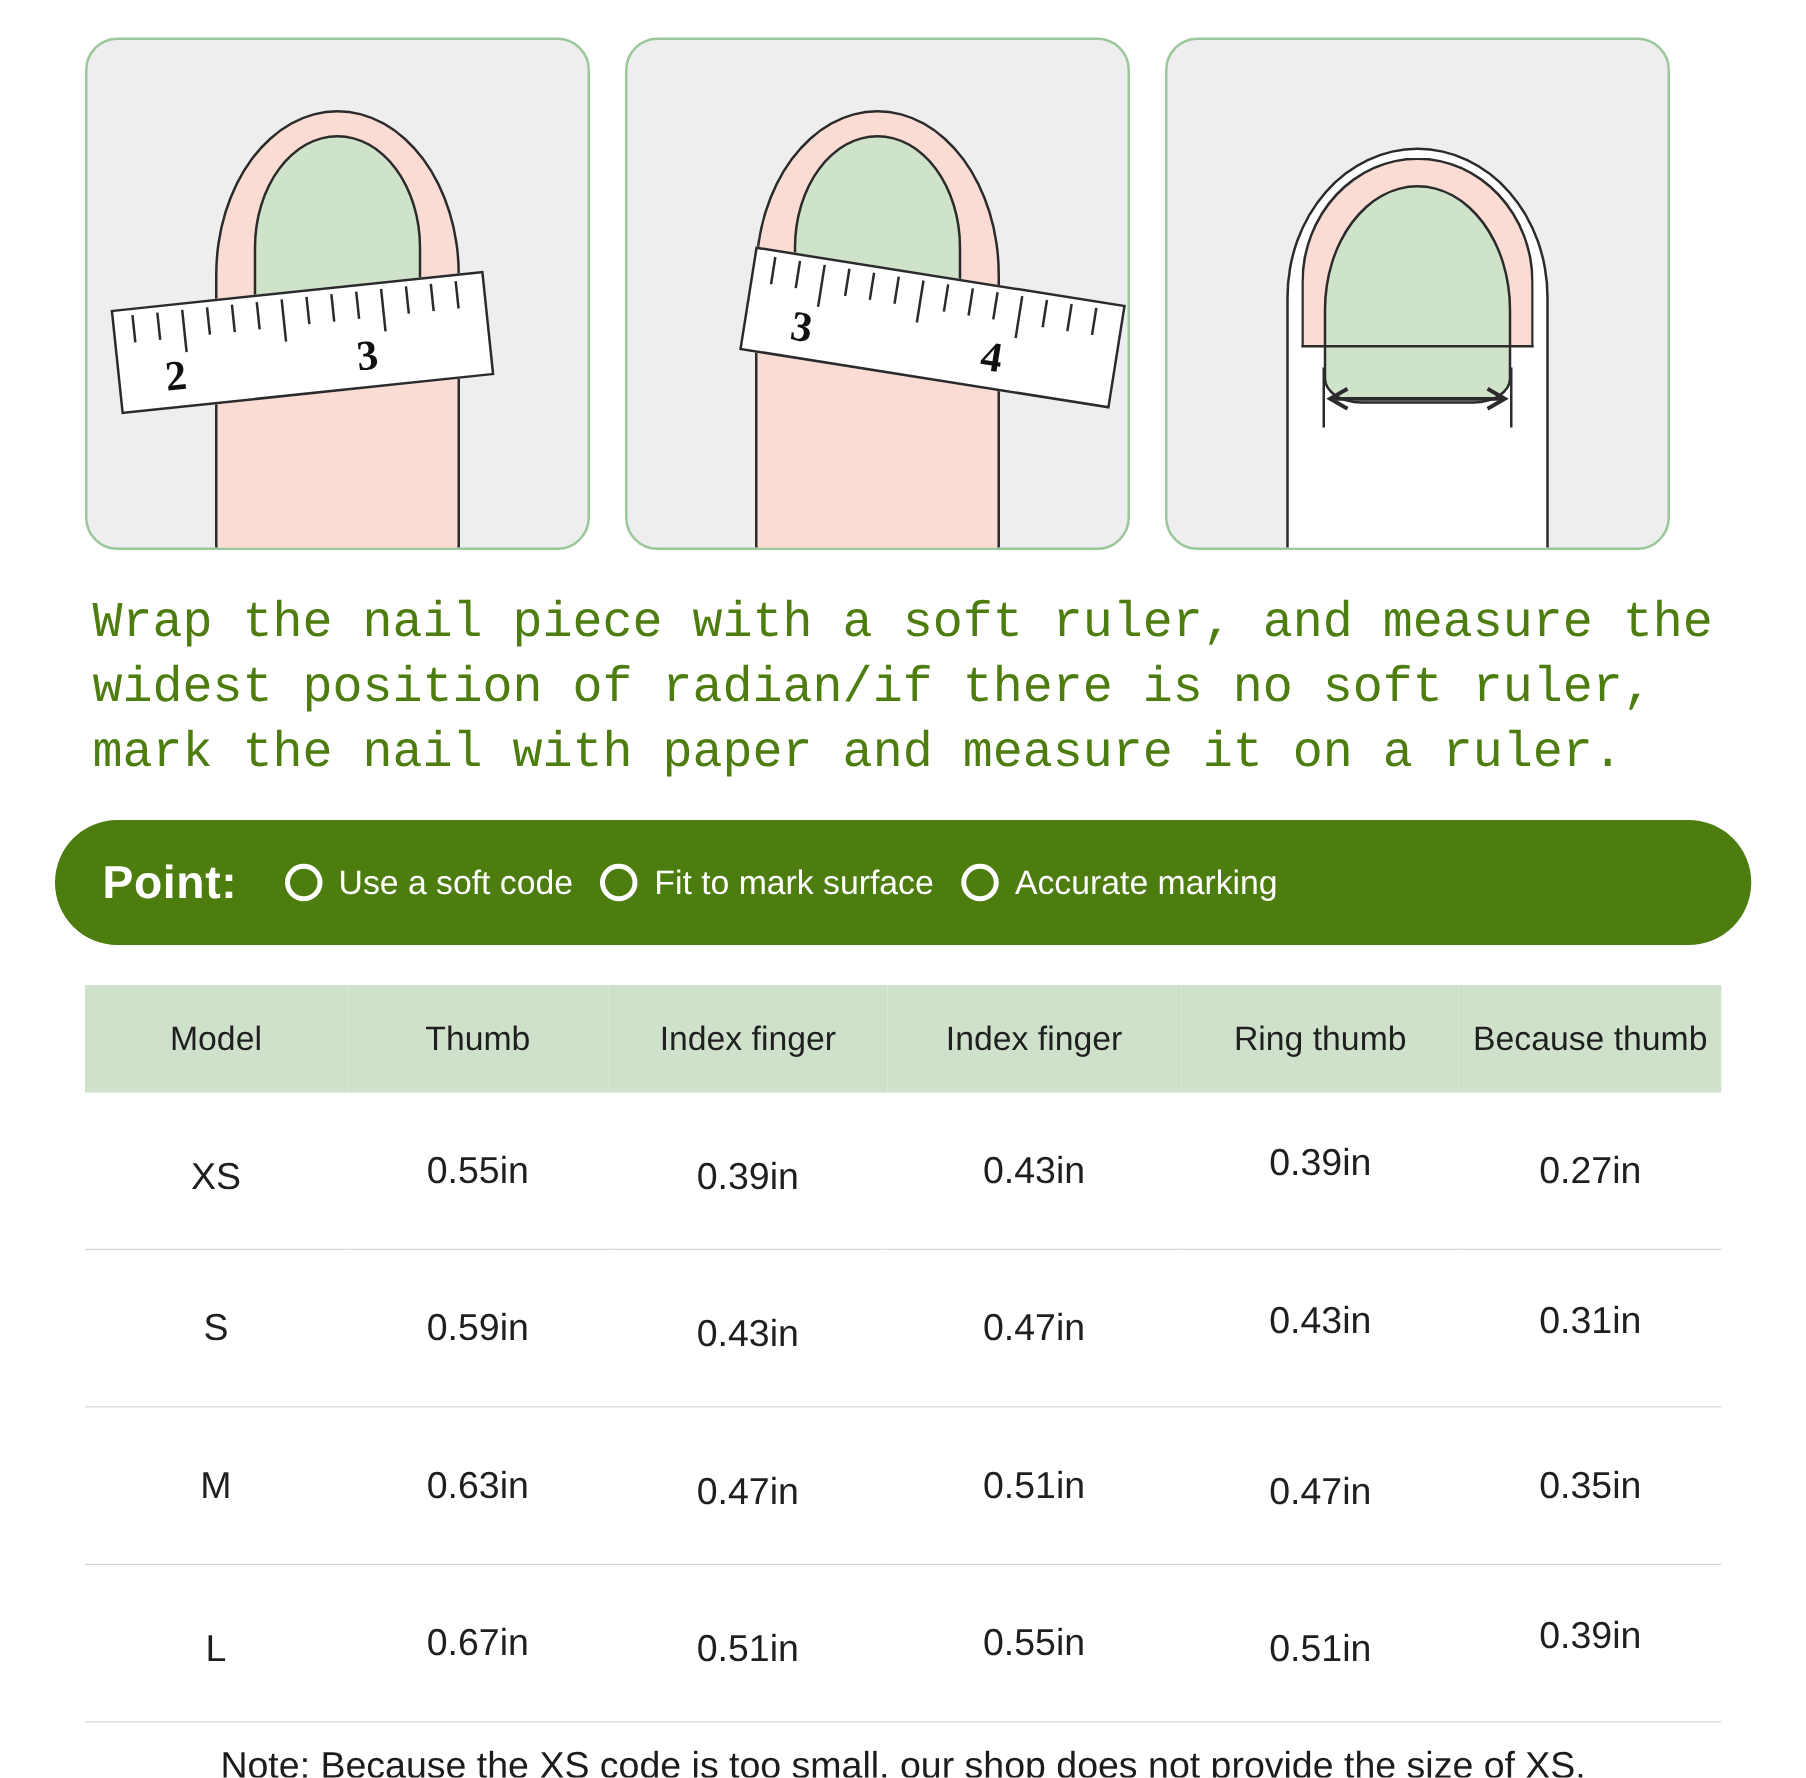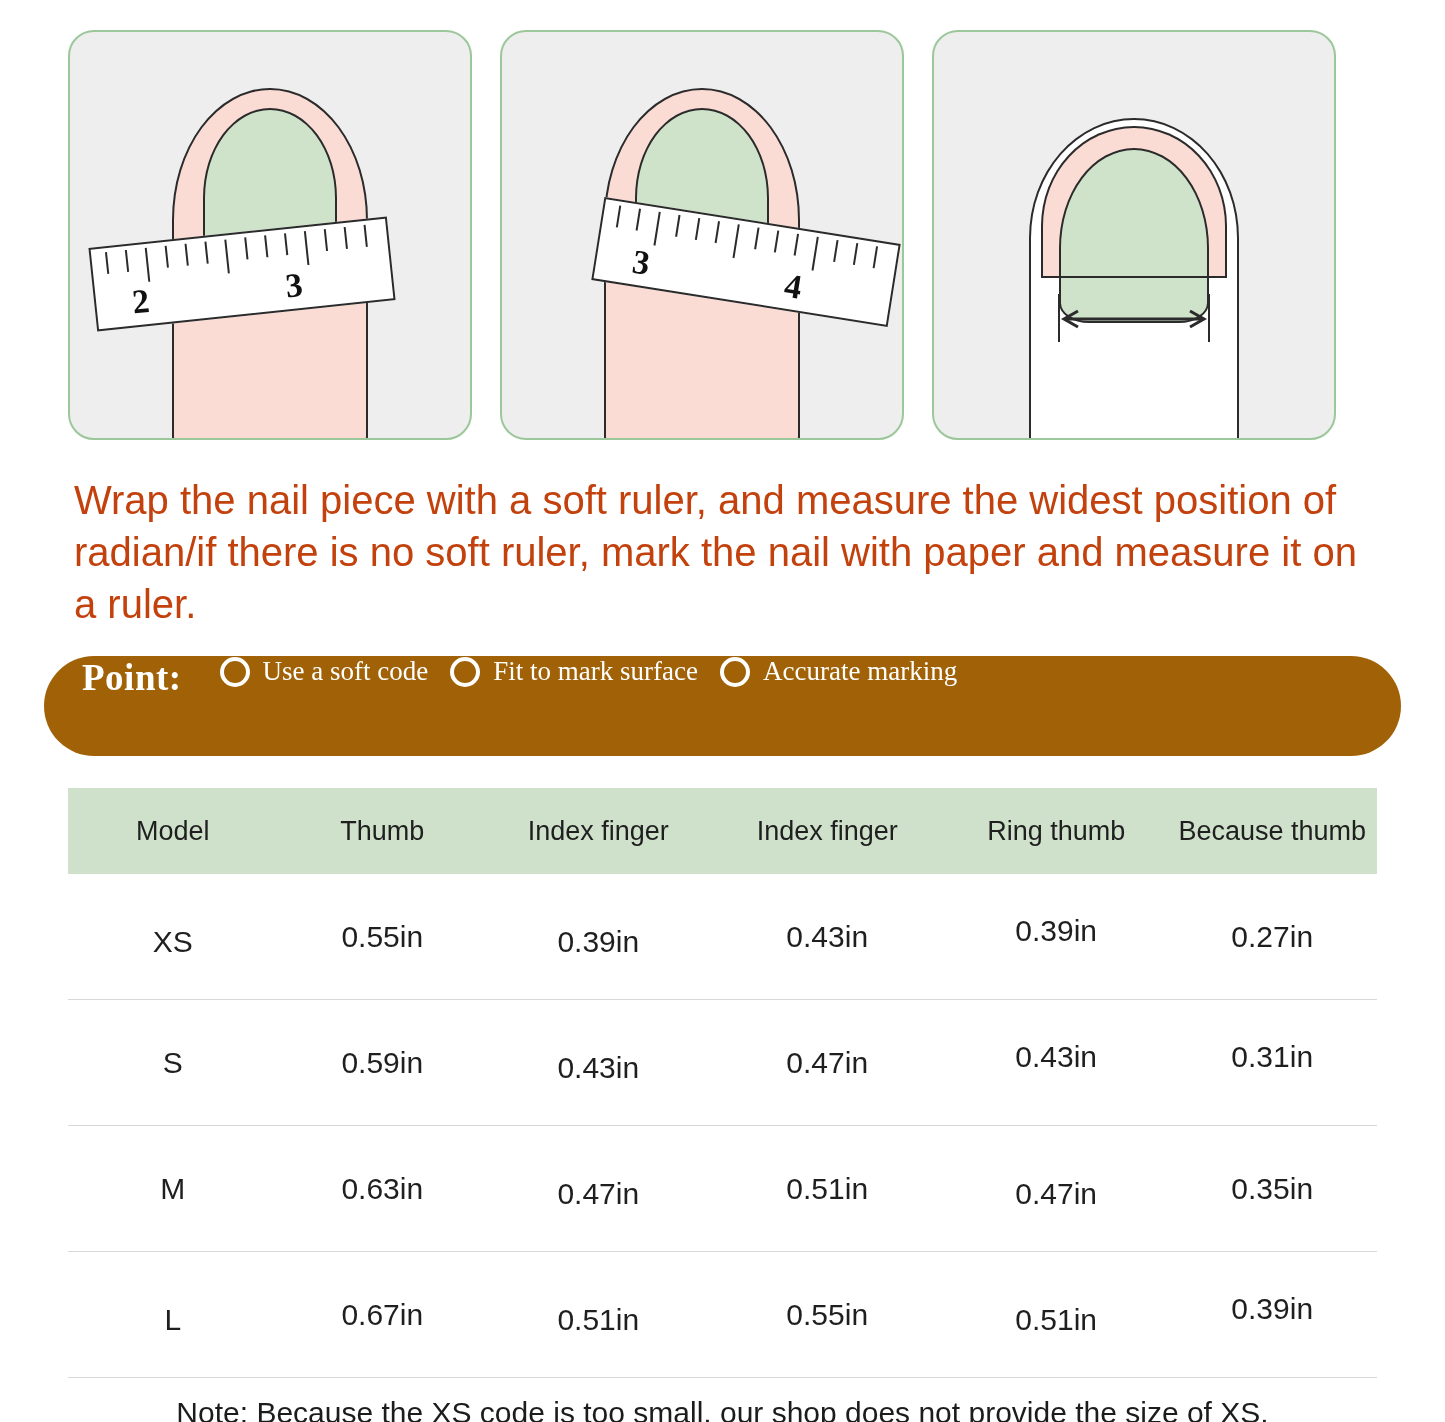--- a/index.html
+++ b/index.html
@@ -158,39 +158,39 @@
     font-size: 34px;
     font-family: "Liberation Serif", serif;
     color: #111;
   }
 
   
   .para {
     padding: 34px 74px 0 74px;
     font-size: 40px;
     line-height: 1.30;
-    color: #c2410c;
-    box-sizing: border-box;
+    color: #4d7c0f;
+    box-sizing: border-box;
+    font-family: Liberation Mono, monospace;
   }
 
   
   .banner-wrap {
     padding: 26px 44px 0 44px;
     box-sizing: border-box;
   }
   .banner {
     height: 100px;
-    background: #a16207;
+    background: #4d7c0f;
     border-radius: 50px;
     display: flex;
-    align-items: flex-start;
+    align-items: center;
     padding: 0 38px;
     box-sizing: border-box;
     color: #ffffff;
-    font-family: Liberation Serif, serif;
   }
   .banner .point-label {
     font-size: 37px;
     font-weight: bold;
     margin-right: 38px;
     letter-spacing: .5px;
   }
   .banner .pt {
     display: flex;
     align-items: center;

